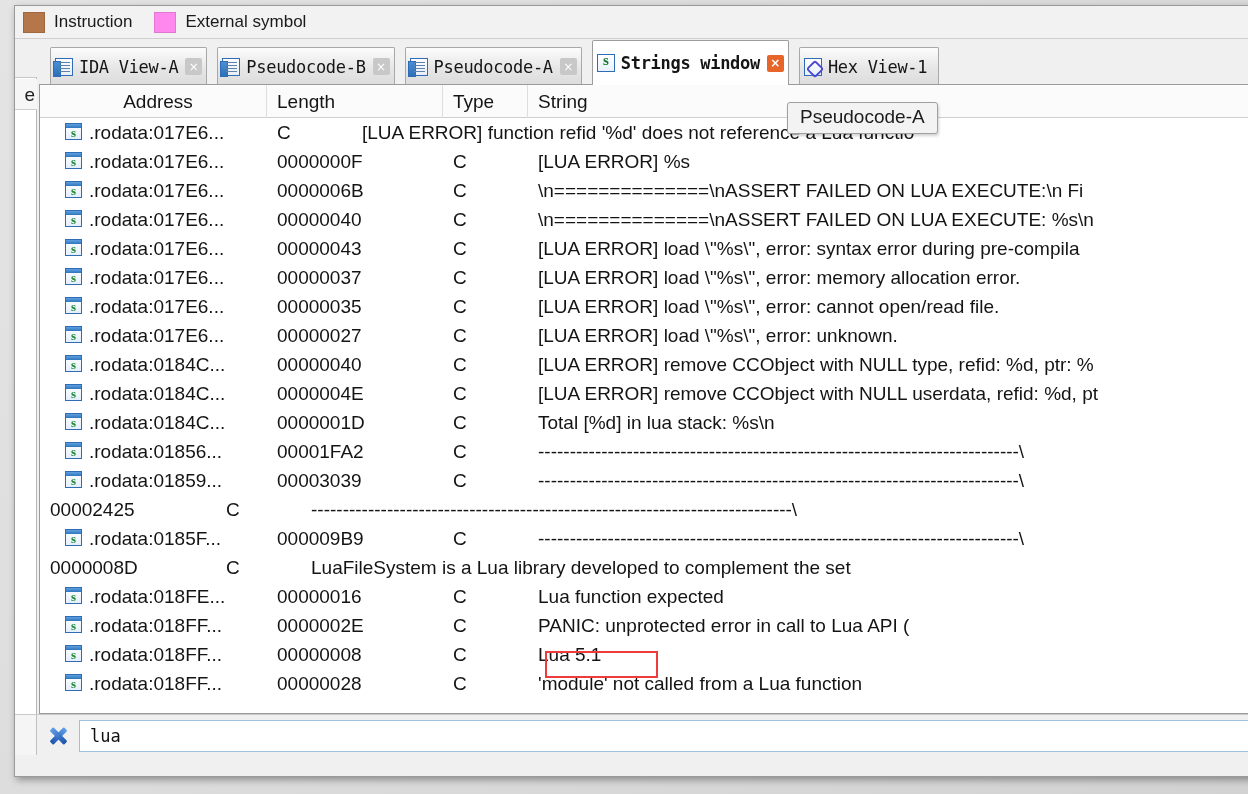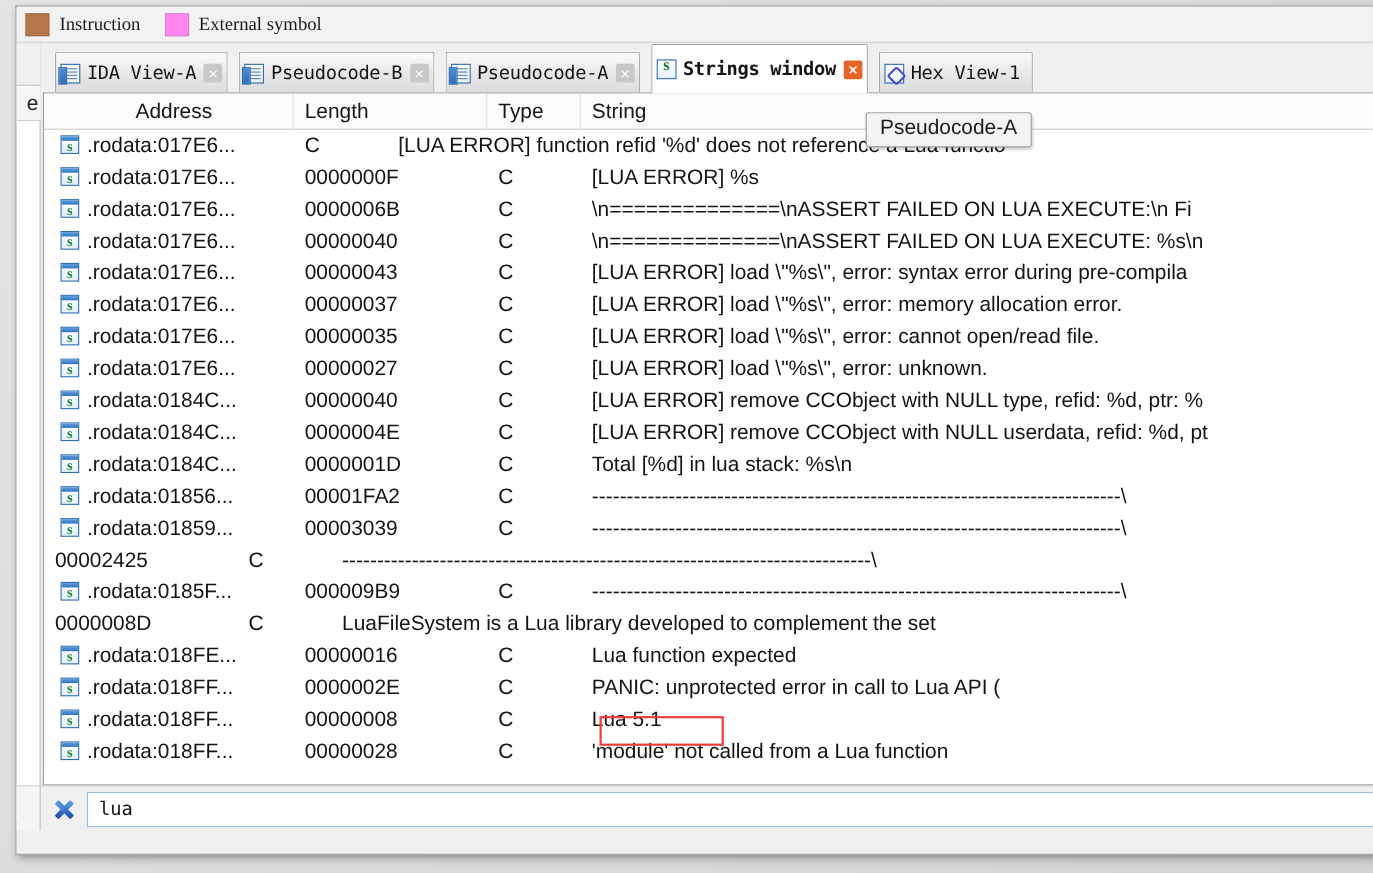--- a/index.html
+++ b/index.html
@@ -36,21 +36,21 @@
     display: flex; align-items: center;
     padding-left: 8px;
   }
   .legend-swatch {
     width: 22px; height: 21px;
     display: inline-block;
     margin-right: 9px;
     border: 1px solid rgba(0,0,0,0.12);
   }
   .legend-label {
-    font-family: Liberation Serif, serif;
+    font-family: Liberation Sans, sans-serif;
     font-size: 17px;
     color: #1a1a1a;
     margin-right: 22px;
     letter-spacing: 0px;
   }
 
   
   .left-sliver {
     position: absolute; left: 0; top: 33px;
     width: 22px; height: 707px;
@@ -221,21 +221,21 @@
     white-space: nowrap;
   }
   .cell {
     font-size: 19px;
     color: #141414;
     height: 29px;
     line-height: 29px;
     overflow: hidden;
     padding-left: 10px;
   }
-  .c-addr { width: 227px; display: flex; align-items: center; gap: 7px; padding-left: 15px; }
+  .c-addr { width: 227px; display: flex; align-items: center; gap: 7px; padding-left: 25px; }
   .c-len  { width: 176px; }
   .c-type { width: 85px; }
   .c-str  { flex: 1; padding-left: 10px; }
 
   .row-icon {
     width: 17px; height: 17px;
     flex: 0 0 auto;
     background: linear-gradient(#ffffff,#e4effd);
     border: 1px solid #2f6cb5;
     position: relative;

